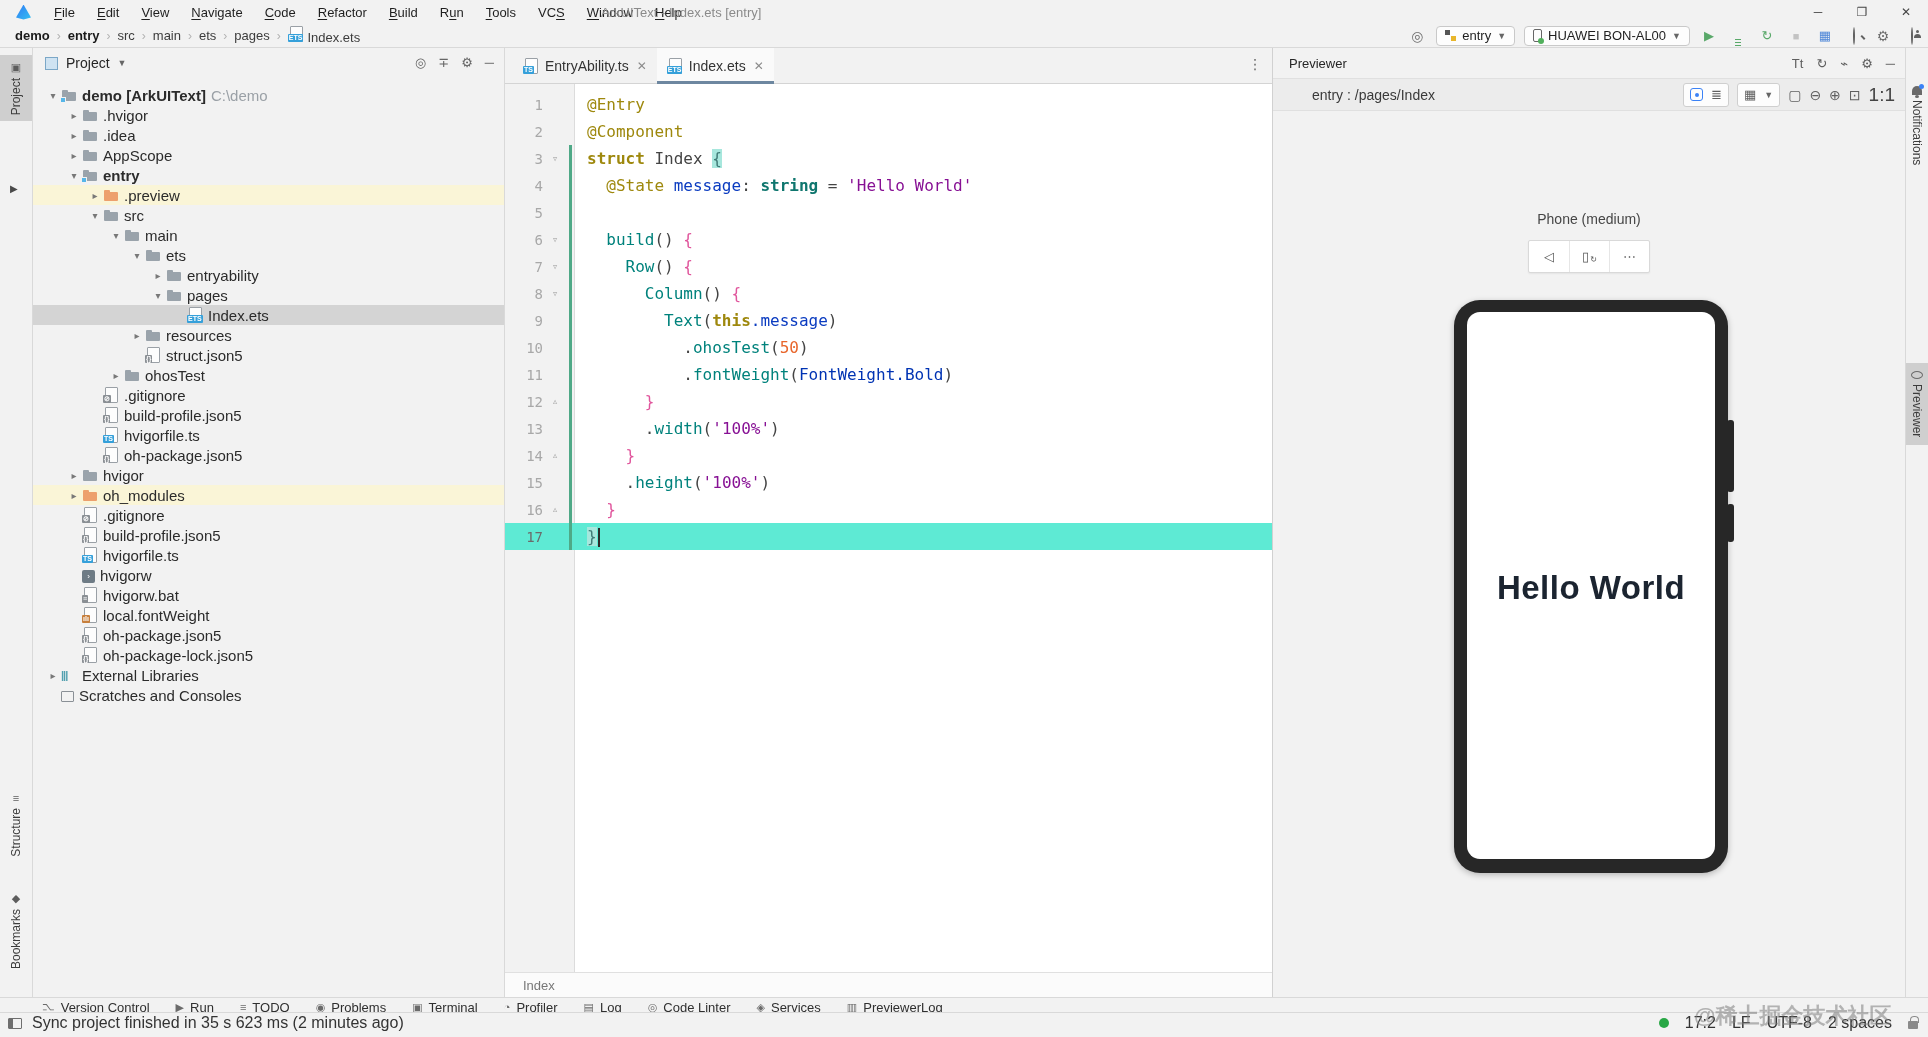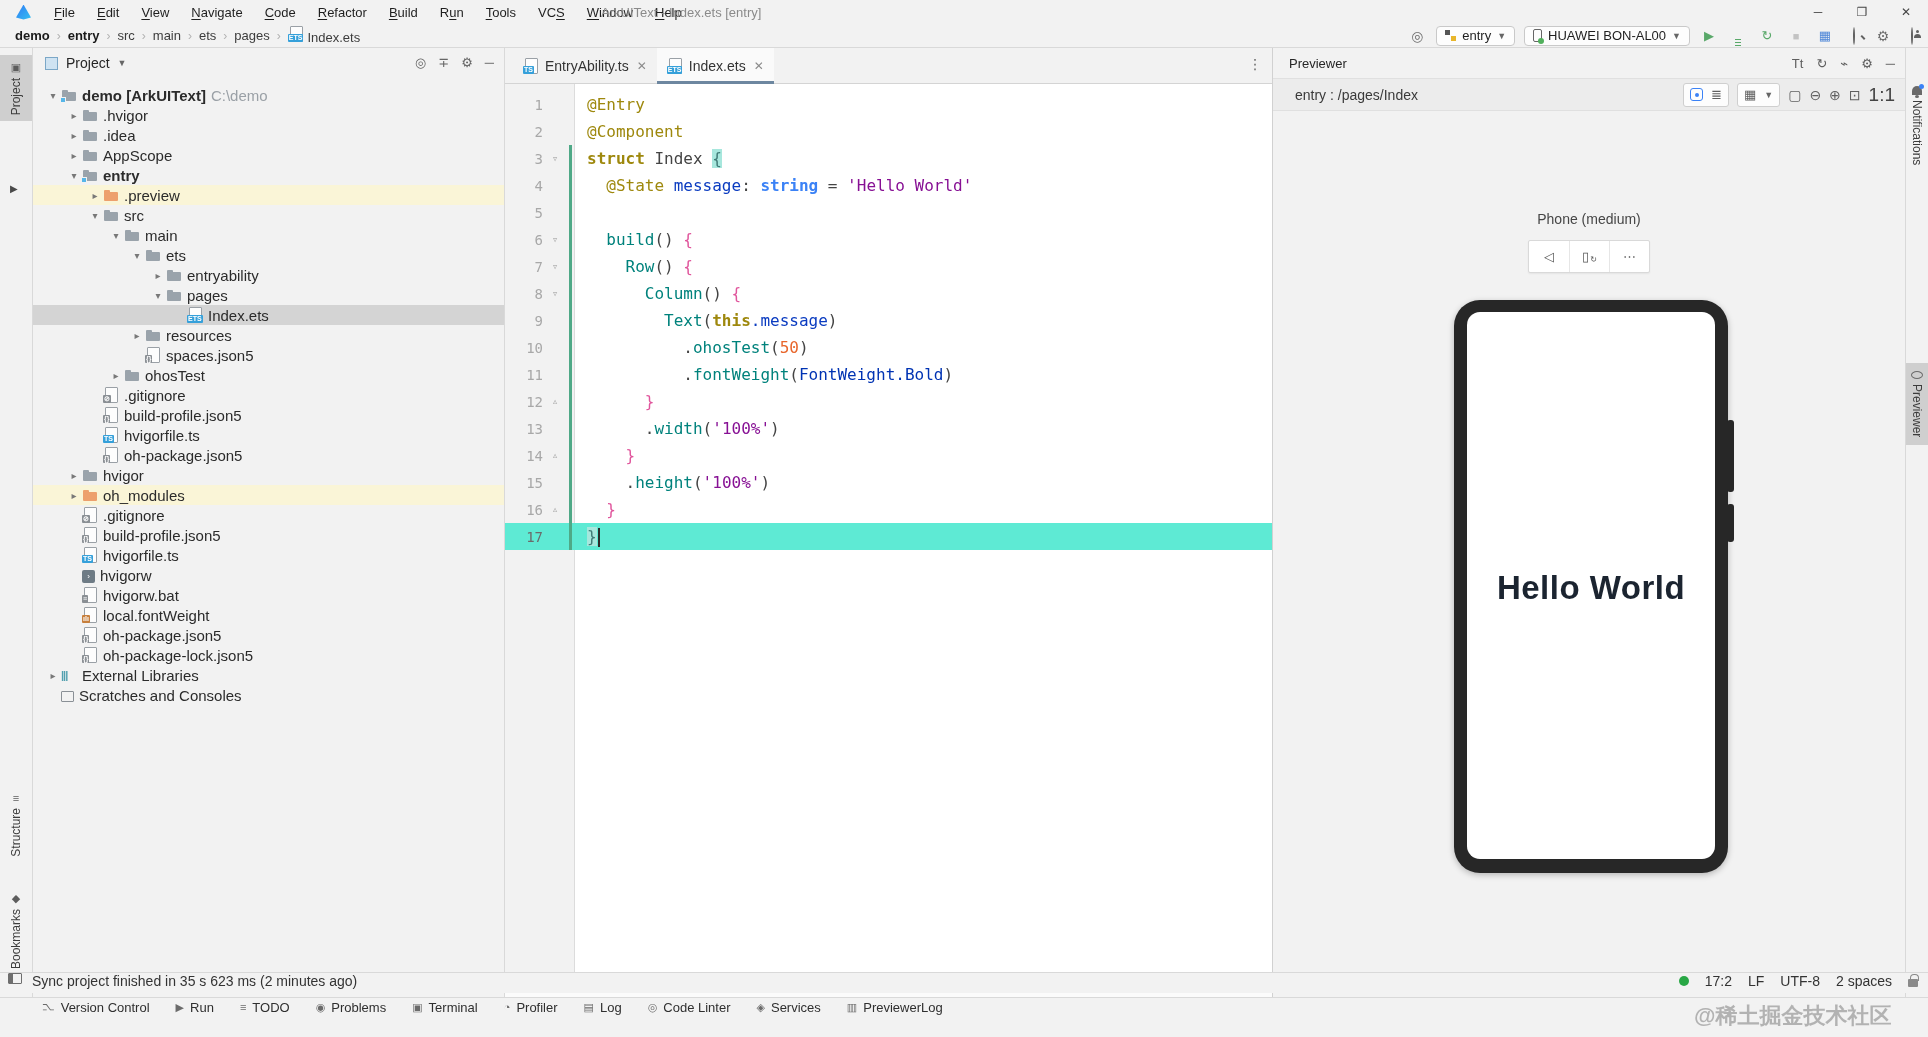--- a/index.html
+++ b/index.html
@@ -111,41 +111,41 @@
   .cl.cur{ background:#5eead4; }
   .ln{ width:38px; text-align:right; font-size:14px; color:#a8a8a8; flex:none; z-index:1; }
   .cl.cur .ln{ color:#6b6b6b; }
   .fold{ width:24px; text-align:center; color:#b2b2b2; font-size:11px; flex:none; z-index:1; }
   .vbar{ width:8px; align-self:stretch; position:relative; flex:none; }
   .cl.changed .vbar::after{ content:""; position:absolute; left:2px; top:0; bottom:0; width:3px; background:#4fa987; }
   .ctext{ white-space:pre; padding-left:12px; }
   .c-pl{ color:#444444; }
   .c-ann{ color:#9e880d; }
   .c-kw{ color:#9e880d; font-weight:bold; }
-  .c-kwb{ color:#3b82f6; font-weight:bold; }
+  .c-kwb{ color:#0f766e; font-weight:bold; }
   .c-prop{ color:#0a3bc0; }
   .c-fn{ color:#00827c; }
   .c-br{ color:#e0559c; }
   .c-num{ color:#e8662c; }
   .c-str{ color:#871094; }
   .c-cls{ color:#0033b3; }
   .c-brhl{ color:#3f7a76; background:#a7e7dd; }
   .caret-i{ display:inline-block; width:2px; height:19px; background:#2b2b2b; vertical-align:middle; margin-left:1px; }
   .ed-crumb{ height:25px; background:#fbfbfb; border-top:1px solid #e0e0e0; display:flex; align-items:center;
              padding-left:18px; font-size:13px; color:#777; }
 
   
   .previewer{ position:absolute; left:1272px; top:0; width:633px; height:100%; background:#f2f2f2;
               border-left:1px solid #d1d1d1; }
   .pv-title{ position:relative; height:30px; display:flex; align-items:center; padding-left:16px;
              font-size:13px; color:#262626; }
   .pv-title-icons{ position:absolute; right:10px; top:0; height:30px; display:flex; align-items:center; gap:13px;
                    color:#5f5f5f; font-size:13px; }
   .pv-route{ position:relative; height:33px; background:#ececec; border-top:1px solid #e0e0e0;
-             border-bottom:1px solid #e0e0e0; display:flex; align-items:center; padding-left:22px;
+             border-bottom:1px solid #e0e0e0; display:flex; align-items:center; padding-left:39px;
              font-size:14px; color:#3a3a3a; }
   .pv-route-icons{ position:absolute; right:10px; display:flex; align-items:center; gap:8px; }
   .pv-box{ display:flex; align-items:center; background:#fdfdfd; border:1px solid #cfcfcf; border-radius:3px;
            height:24px; padding:0 6px; gap:8px; color:#5f5f5f; font-size:13px; }
   .i-eye{ position:relative; width:13px; height:13px; border:1.6px solid #3b82f6; border-radius:3px; }
   .i-eye::before{ content:""; position:absolute; left:3.5px; top:3.5px; width:4px; height:4px; border-radius:50%; background:#3b82f6; }
   .pv-sing{ color:#5f5f5f; font-size:14px; }
   .pv-zoom-label{ font-size:19px; color:#444; }
   .pv-body{ position:relative; height:885px; }
   .pv-devname{ position:absolute; top:100px; left:0; width:100%; text-align:center; font-size:14px; color:#464646; }
@@ -175,22 +175,22 @@
   .i-bell::after{ content:""; position:absolute; left:3px; bottom:-3px; width:4px; height:3px; border-radius:50%; background:#6a6a6a; }
   .i-bell i{ position:absolute; right:-2px; top:-2px; width:5px; height:5px; border-radius:50%; background:#3b82f6; }
   .i-eye2{ position:relative; width:12px; height:8px; border:1.5px solid #6a6a6a; border-radius:50%; }
 
   
   .toolwins{ position:absolute; left:0; top:997px; width:100%; height:19px; background:#f2f2f2;
              border-top:1px solid #d9d9d9; display:flex; align-items:center; gap:26px; padding-left:42px;
              font-size:13px; color:#2f2f2f; }
   .twitem{ display:flex; align-items:center; gap:6px; }
   .twitem .gly{ color:#6b6b6b; font-size:11px; }
-  .statusbar{ position:absolute; left:0; top:972px; width:100%; height:21px; background:#f2f2f2;
-              border-top:1px solid #d9d9d9; display:flex; align-items:flex-start; font-size:14px; color:#333; }
+  .statusbar{ position:absolute; left:0; top:1012px; width:100%; height:21px; background:#f2f2f2;
+              border-top:1px solid #d9d9d9; display:flex; align-items:center; font-size:16px; color:#333; }
   .i-corner{ width:14px; height:11px; border:1.5px solid #6e6e6e; border-radius:1px; margin:0 10px 0 8px; position:relative; }
   .i-corner::before{ content:""; position:absolute; left:0; top:0; bottom:0; width:4px; background:#6e6e6e; }
   .sb-right{ position:absolute; right:10px; display:flex; align-items:center; gap:16px; }
   .gdot{ width:10px; height:10px; border-radius:50%; background:#28a745; }
   .i-lock{ position:relative; width:10px; height:8px; background:#8a8a8a; border-radius:1px; margin-top:4px; }
   .i-lock::before{ content:""; position:absolute; left:1.5px; top:-5px; width:7px; height:6px;
                    border:1.5px solid #8a8a8a; border-bottom:none; border-radius:4px 4px 0 0; }
   .watermark{ position:absolute; left:1694px; top:1001px; font-size:22px; font-weight:bold;
               color:rgba(125,125,125,.55); pointer-events:none; z-index:9; white-space:nowrap;
               font-family:"Liberation Sans",sans-serif; }
@@ -370,21 +370,21 @@
           <div class="trow" style="padding-left: 96px;">
             <span class="chev">▸</span>
             <span class="ic ifolder"></span>
             <span class="tlabel">resources</span>
           </div>
           <div class="trow" style="padding-left: 96px;">
             <span class="chev"></span>
             <span class="ic idoc">
               <b style="background:#8a8f94">{}</b>
             </span>
-            <span class="tlabel">spaces.json5</span>
+            <span class="tlabel">struct.json5</span>
           </div>
           <div class="trow" style="padding-left: 75px;">
             <span class="chev">▸</span>
             <span class="ic ifolder"></span>
             <span class="tlabel">ohosTest</span>
           </div>
           <div class="trow" style="padding-left: 54px;">
             <span class="chev"></span>
             <span class="ic idoc">
               <b style="background:#8a8f94">⊘</b>

